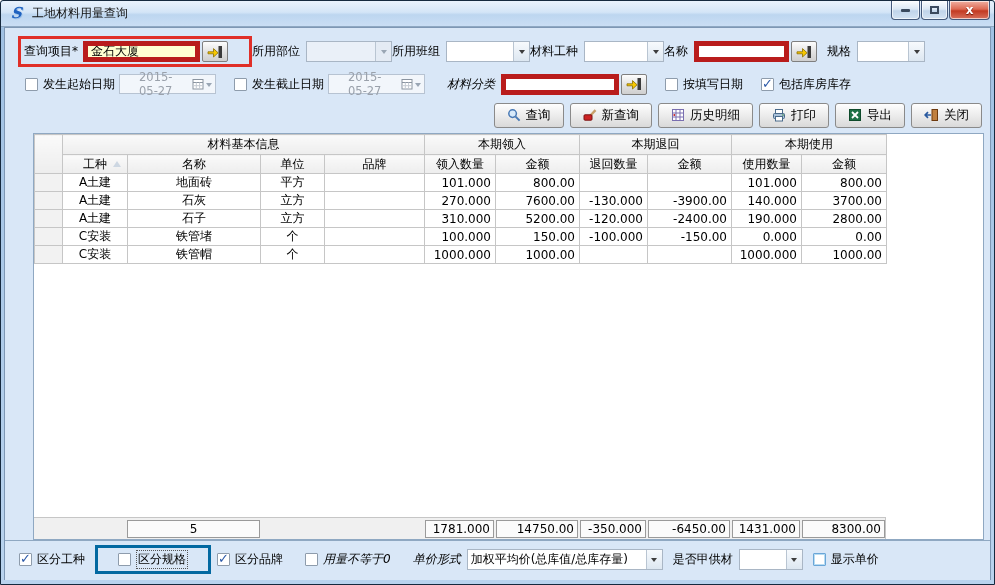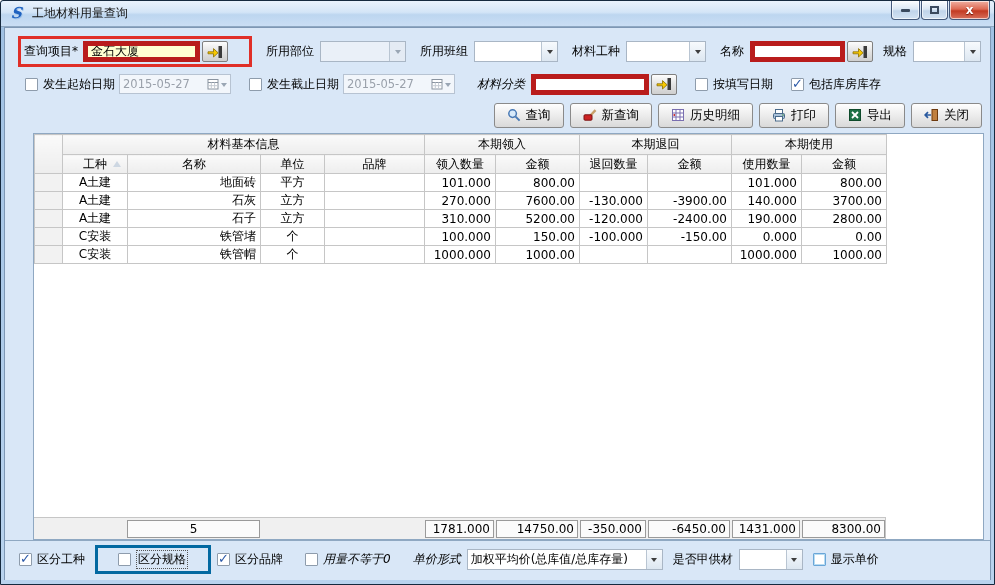--- a/index.html
+++ b/index.html
@@ -93,23 +93,23 @@
     width: 16px; height: 100%;
     background: linear-gradient(#f7fafd,#dde7f1);
     border-left: 1px solid #b9c5d2;
     display: flex; align-items: center; justify-content: center;
   }
   .arr { width: 0; height: 0; border: 3.5px solid transparent; border-top: 4.5px solid #3d3d3d; margin-top: 4px; }
   .combo.disabled { background: #eaf0f8; }
   .combo.disabled .dbtn { background: #e4ebf4; }
   .combo.disabled .arr { border-top-color: #9aa6b4; }
   .datefld {
-    width: 112px; height: 20px; margin-left: 4px;
+    width: 97px; height: 20px; margin-left: 4px;
     border: 1px solid #b7c3d2; background: #f2f6fb;
-    color: #9aa1ab; display: flex; align-items: center;
+    color: #9aa1ab; display: flex; align-items: center; padding-left: 16px;
   }
   .datefld .val { flex: 1; padding-left: 3px; font-size: 11.5px; }
   .datefld .cal { margin: 0 2px; display:flex; }
   .datefld .arr { border-top-color: #9aa6b4; margin-right: 3px; }
   .cb {
     width: 13px; height: 13px; flex: 0 0 13px;
     background: #fff; border: 1px solid #8e9cac; border-radius: 1px;
     position: relative; margin-right: 5px; cursor: pointer;
   }
   .cb.checked::after {
@@ -143,21 +143,21 @@
     font-weight: normal;
   }
   table.grid th {
     background: linear-gradient(#fafafa,#ededed);
     height: 19px; text-align: center; position: relative;
   }
   table.grid tr.grp th { height: 20px; }
   table.grid td { height: 17px; padding: 0 4px; }
   td.sel, th.sel { background: #f2f2f2; }
   .a-c { text-align: center; }
-  .a-l { text-align: right; }
+  .a-l { text-align: center; }
   .a-r { text-align: right; }
   .sort-asc {
     position: absolute; right: 6px; top: 6px;
     width: 0; height: 0;
     border-left: 4px solid transparent; border-right: 4px solid transparent;
     border-bottom: 6px solid #cdd7e2;
   }
   .gfooter {
     margin-top: auto;
     width: 852px; height: 22px; flex: 0 0 22px;
@@ -174,21 +174,21 @@
   .bottombar {
     flex: 1;
     border-top: 1px solid #8fa8c2;
     background: #d9e7f7;
     display: flex; align-items: center;
     padding: 0 8px 2px 14px;
   }
   .cbgroup { display: flex; align-items: center; }
   .focus-dotted { border: 1px dotted #555; padding: 0 1px; }
   .hl-red2 { border: 3px solid #0369a1; display: flex; align-items: center; padding: 2px 20px; }
-  .ml6 { margin-left: 6px; } .ml10 { margin-left: 10px; } .ml14 { margin-left: 14px; }
+  .ml6 { margin-left: 6px; } .ml10 { margin-left: 10px; } .ml14 { }
   .ml18 { margin-left: 18px; } .ml22 { margin-left: 22px; font-style: italic; }
   svg { display: block; }
 </style>
 </head>
 <body>
 
 <div class="window">
 
   <div class="titlebar">
     <div class="app-icon">S</div>

